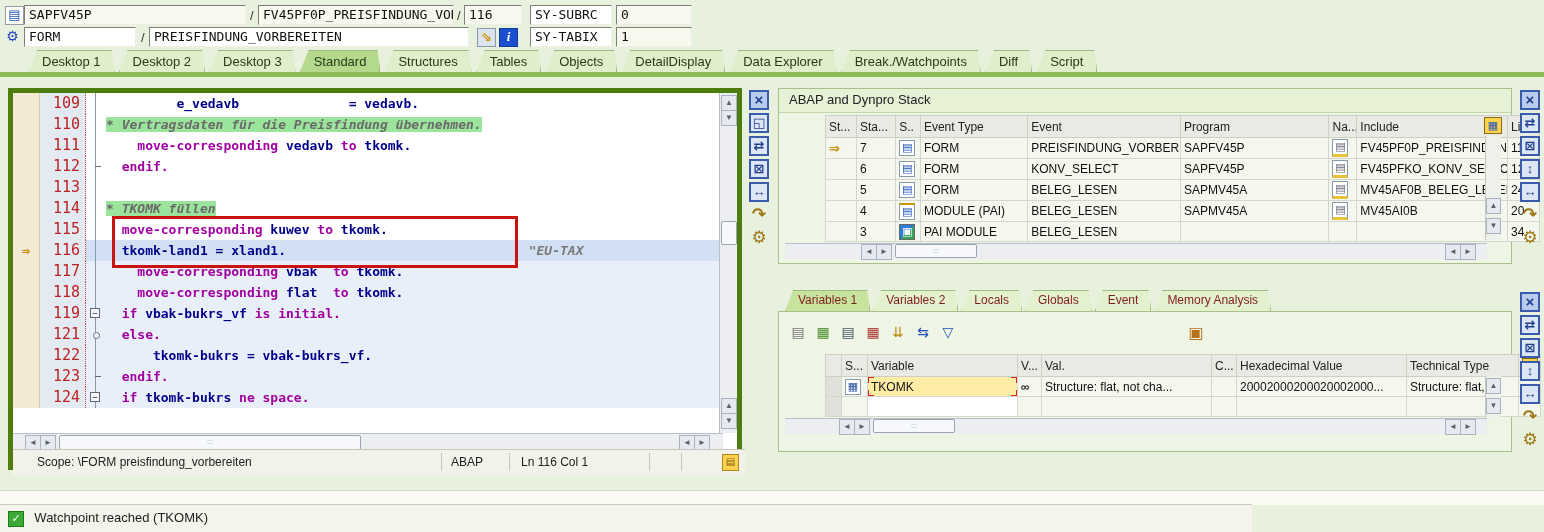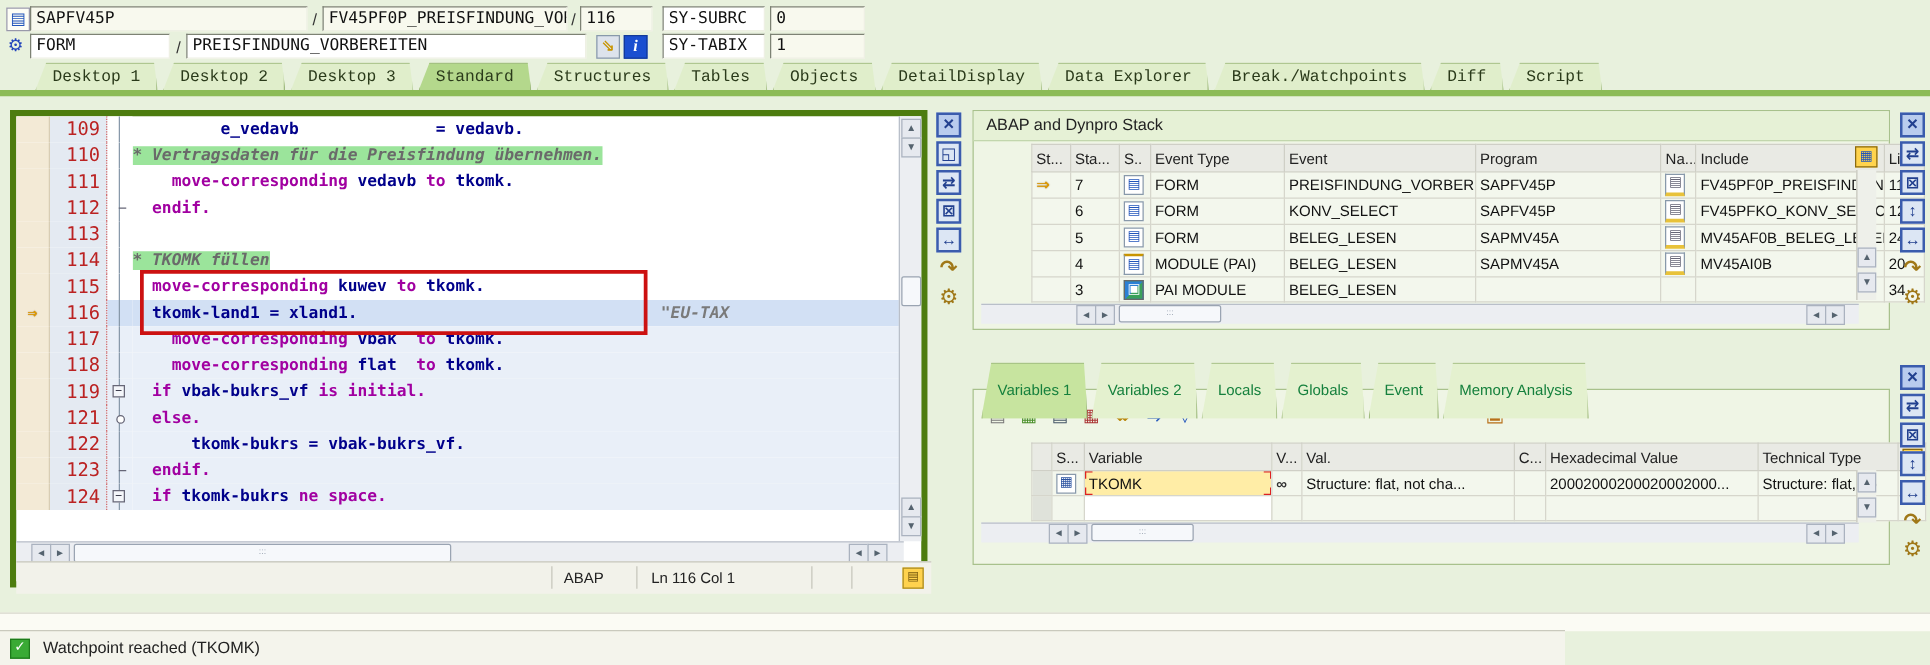--- a/index.html
+++ b/index.html
@@ -10,21 +10,21 @@
        border-color:#7d8274 #eef0e4 #eef0e4 #7d8274;background:#f8f9ee;
        font-family:"DejaVu Sans Mono",monospace;font-size:13px;line-height:18px;padding:0 4px;color:#111;white-space:nowrap;overflow:hidden;}
   .fld.white{background:#ffffff;}
   .slash{position:absolute;font-size:13px;color:#333;}
   .tico{position:absolute;width:17px;height:17px;text-align:center;line-height:16px;font-size:13px;}
   .ico-doc{color:#2255bb;background:#fdfdf6;border:1px solid #99a;}
   .ico-gear{color:#2244bb;font-size:14px;}
   .ico-goto{color:#c89400;background:#dde3ec;border:1px solid #8899aa;font-weight:bold;}
   .ico-info{background:#1a4fd0;color:#fff;border:1px solid #123a9a;font-family:"Liberation Serif",serif;font-style:italic;font-weight:bold;}
   
-  .tabstrip{position:absolute;left:0;top:50px;width:1544px;height:22px;font-family:Liberation Mono, monospace;}
+  .tabstrip{position:absolute;left:0;top:50px;width:1544px;height:22px;}
   .tabs-underline{position:absolute;left:0;top:72px;width:1544px;height:5px;background:#8cbb57;}
   .tab{position:relative;display:inline-block;margin-left:4px;padding:3px 13px 2px 13px;height:17px;box-sizing:content-box;
        background:#e0eecb;border:1px solid #9fba7f;border-bottom:none;font-size:13px;color:#2a3a1a;cursor:default;
        clip-path:polygon(9px 0,calc(100% - 3px) 0,100% 100%,0 100%);}
   .tab.active{background:#b4d88c;}
   .tabrow{position:absolute;left:24px;top:0;white-space:nowrap;}
   
   .pstrip{position:absolute;width:24px;display:flex;flex-direction:column;gap:3px;align-items:center;}
   .pbtn{width:20px;height:20px;box-sizing:border-box;border:2px solid #3b5cad;background:#dce6f4;color:#22408f;
         font-size:13px;line-height:16px;text-align:center;font-weight:bold;cursor:default;}
@@ -77,22 +77,22 @@
   .cell-ico{display:inline-block;width:14px;height:14px;font-size:11px;line-height:13px;text-align:center;vertical-align:middle;}
   .ci-form{color:#2255bb;background:#fff;border:1px solid #8899aa;}
   .ci-module{color:#2255bb;background:#fff;border:1px solid #8899aa;border-top:2px solid #c89400;}
   .ci-screen{color:#fff;background:linear-gradient(135deg,#2b7fd4 50%,#3aa05a 50%);border:1px solid #666;}
   .ci-nav{color:#667;background:#fff;border:1px solid #8899aa;border-bottom:3px solid #e8c23a;}
   .ci-structure{color:#2a52a0;background:#fff;border:1px solid #8899aa;}
   .grid-ico{display:inline-block;width:16px;height:15px;background:#ffd34d;border:1px solid #8a6a10;color:#2255bb;
             font-size:11px;line-height:14px;text-align:center;}
   .mini-scroll{position:absolute;width:15px;background:#eef0ea;border-left:1px solid #c6c6bc;}
   
-  .vtab{position:relative;display:inline-block;margin-left:3px;padding:14px 12px;height:16px;background:#e4f1cf;border:1px solid #9fba7f;
-        border-bottom:none;font-size:12px;color:#15803d;clip-path:polygon(8px 0,calc(100% - 3px) 0,100% 100%,0 100%);}
+  .vtab{position:relative;display:inline-block;margin-left:3px;padding:2px 12px;height:16px;background:#e4f1cf;border:1px solid #9fba7f;
+        border-bottom:none;font-size:12px;color:#7f1d1d;clip-path:polygon(8px 0,calc(100% - 3px) 0,100% 100%,0 100%);}
   .vtab.active{background:#c7e49f;}
   .vtoolbar-ico{display:inline-block;width:18px;height:18px;margin-right:7px;font-size:14px;line-height:17px;text-align:center;}
   .sel-cell{background:#ffeda6 !important;
     background-image:
       linear-gradient(#d22,#d22),linear-gradient(#d22,#d22),
       linear-gradient(#d22,#d22),linear-gradient(#d22,#d22),
       linear-gradient(#d22,#d22),linear-gradient(#d22,#d22),
       linear-gradient(#d22,#d22),linear-gradient(#d22,#d22) !important;
     background-repeat:no-repeat !important;
     background-size:6px 1px,1px 6px,6px 1px,1px 6px,6px 1px,1px 6px,6px 1px,1px 6px !important;
@@ -246,20 +246,21 @@
     <div class="hscroll">
       <div class="sb-btn" style="left:12px;top:1px;">◄</div>
       <div class="sb-btn" style="left:27px;top:1px;">►</div>
       <div class="sb-thumb" style="left:46px;top:1px;width:300px;height:13px;">
           <span class="grip">:::</span>
         </div>
       <div class="sb-btn" style="left:666px;top:1px;">◄</div>
       <div class="sb-btn" style="left:681px;top:1px;">►</div>
     </div>
     <div class="ed-status">
+      <span style="position:absolute;left:24px;">Scope: \FORM preisfindung_vorbereiten</span>
       <span class="ed-sep" style="left:428px;"></span>
       <span style="position:absolute;left:438px;">ABAP</span>
       <span class="ed-sep" style="left:496px;"></span>
       <span style="position:absolute;left:508px;">Ln 116 Col  1</span>
       <span class="ed-sep" style="left:636px;"></span>
       <span class="ed-sep" style="left:668px;"></span>
       <span class="ed-note-icon">▤</span>
     </div>
   </div>
 

